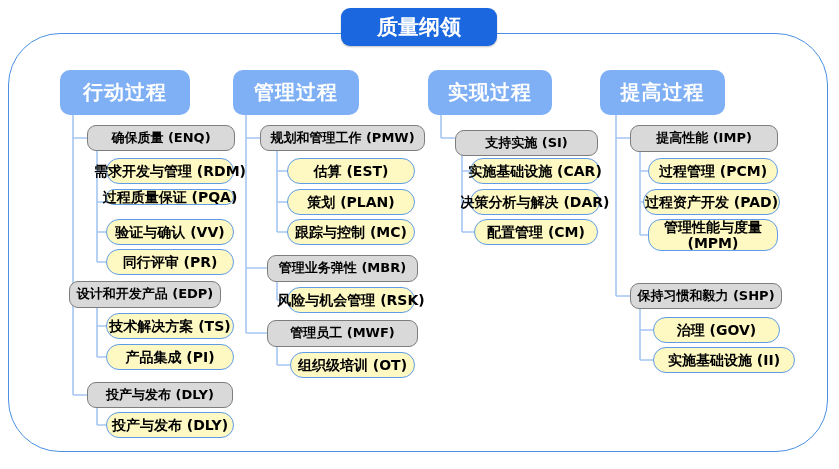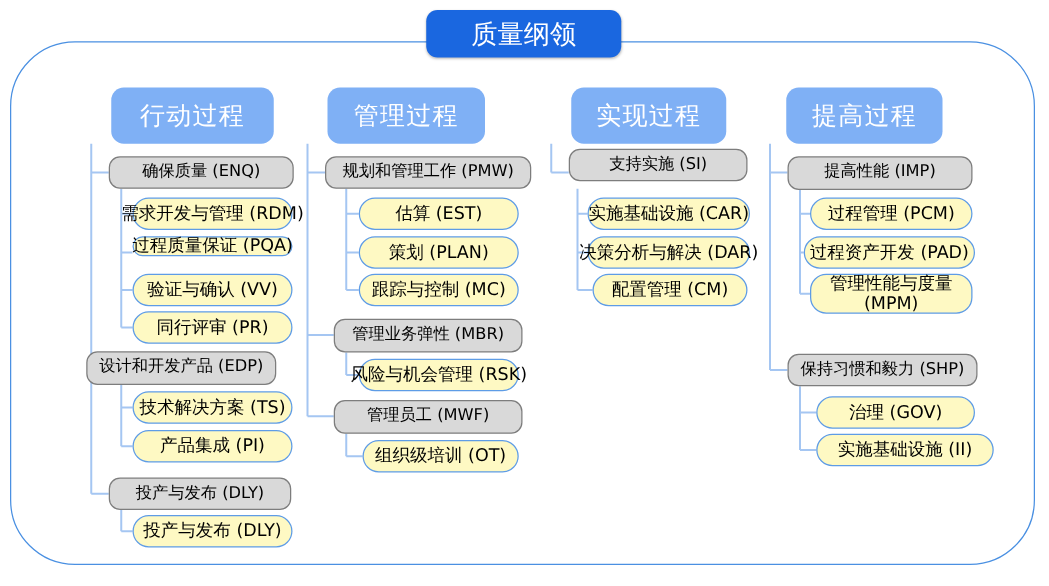--- a/index.html
+++ b/index.html
@@ -7,28 +7,28 @@
     position:relative;width:839px;height:469px;background:#fff;overflow:hidden;
     font-family:"DejaVu Sans","Liberation Sans",sans-serif;
   }
   .frame{
     position:absolute;left:8px;top:33px;width:820px;height:419px;
     border:1.5px solid #4a90e2;border-radius:52px;background:#fff;box-sizing:border-box;
   }
   .conn{position:absolute;left:0;top:0;width:839px;height:469px;pointer-events:none;}
   .node{
     position:absolute;box-sizing:border-box;display:flex;align-items:center;justify-content:center;
-    text-align:center;font-weight:normal;color:#000;line-height:1.15;
+    text-align:center;font-weight:bold;color:#000;line-height:1.15;
   }
   .title{
     background:#1a67e0;color:#fff;border-radius:9px;font-size:21px;
     box-shadow:0 1px 2px rgba(0,0,0,0.25);
   }
   .header{
-    background:#7fb0f5;color:#fff;border-radius:10px;font-size:20px;letter-spacing:1px;margin-left:29px;
+    background:#7fb0f5;color:#fff;border-radius:10px;font-size:20px;letter-spacing:1px;
   }
   .gray{
     background:#d9d9d9;border:1.6px solid #7d7d7d;border-radius:9px;font-size:13px;white-space:nowrap;
   }
   .white{
     background:#fef9c3;border:1.5px solid #5e9ce6;border-radius:13px;font-size:14px;white-space:nowrap;
   }
   .wrap{white-space:normal;}
 </style>
 </head>
@@ -73,21 +73,21 @@
   <div class="node gray" style="left:260px;top:125px;width:165px;height:26px">规划和管理工作 (PMW)</div>
   <div class="node white" style="left:287px;top:158px;width:128px;height:26px">估算 (EST)</div>
   <div class="node white" style="left:287px;top:189px;width:128px;height:26px">策划 (PLAN)</div>
   <div class="node white" style="left:287px;top:219px;width:128px;height:26px">跟踪与控制 (MC)</div>
   <div class="node gray" style="left:267px;top:255px;width:151px;height:27px">管理业务弹性 (MBR)</div>
   <div class="node white" style="left:287px;top:287px;width:128px;height:26px">风险与机会管理 (RSK)</div>
   <div class="node gray" style="left:267px;top:320px;width:151px;height:27px">管理员工 (MWF)</div>
   <div class="node white" style="left:290px;top:352px;width:125px;height:26px">组织级培训 (OT)</div>
 
   <div class="node header" style="left:428px;top:70px;width:124px;height:45px">实现过程</div>
-  <div class="node gray" style="left:455px;top:119px;width:143px;height:26px">支持实施 (SI)</div>
+  <div class="node gray" style="left:455px;top:130px;width:143px;height:26px">支持实施 (SI)</div>
   <div class="node white" style="left:470px;top:158px;width:130px;height:26px">实施基础设施 (CAR)</div>
   <div class="node white" style="left:470px;top:189px;width:130px;height:26px">决策分析与解决 (DAR)</div>
   <div class="node white" style="left:474px;top:219px;width:124px;height:26px">配置管理 (CM)</div>
 
   <div class="node header" style="left:600px;top:70px;width:125px;height:45px">提高过程</div>
   <div class="node gray" style="left:630px;top:125px;width:148px;height:27px">提高性能 (IMP)</div>
   <div class="node white" style="left:648px;top:158px;width:130px;height:26px">过程管理 (PCM)</div>
   <div class="node white" style="left:643px;top:189px;width:137px;height:26px">过程资产开发 (PAD)</div>
   <div class="node white wrap" style="left:648px;top:219px;width:130px;height:32px">管理性能与度量 (MPM)</div>
   <div class="node gray" style="left:630px;top:283px;width:152px;height:26px">保持习惯和毅力 (SHP)</div>

